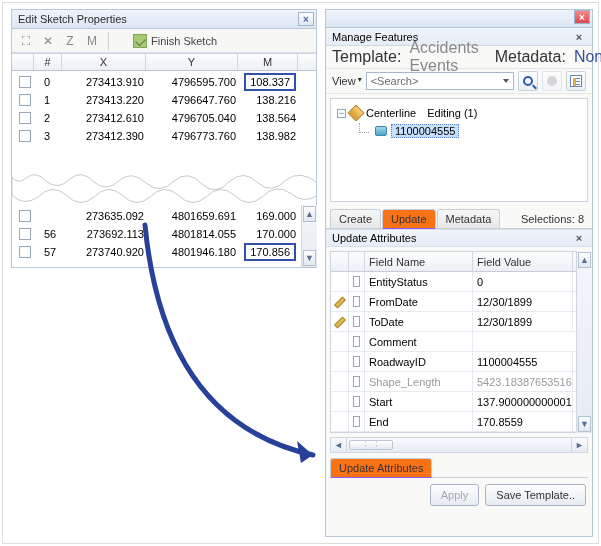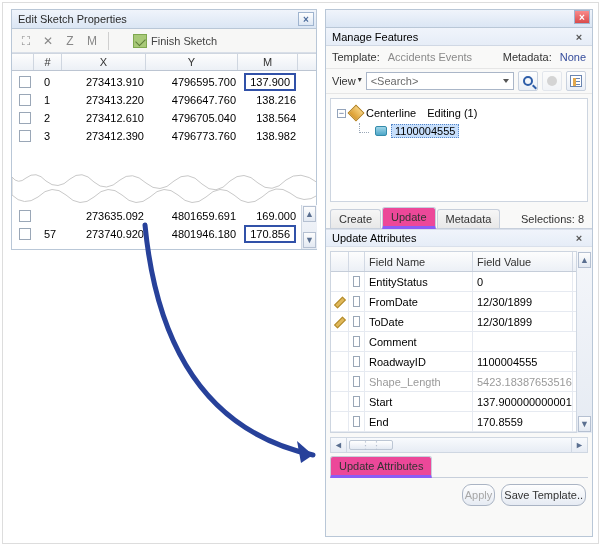--- a/index.html
+++ b/index.html
@@ -104,21 +104,21 @@
     background:#f9f9f8;
     border:1px solid #b9c7d7;
   }
   .rp-headbar{display:flex;justify-content:flex-end;height:18px;background:linear-gradient(#f0f4fb,#dbe6f4);border-bottom:1px solid #b9c7d7;padding:0 2px;}
   .rp-closebox{background:linear-gradient(#fa8a8a,#d94b4b);color:#fff;}
 
   .mf-title{display:flex;align-items:center;height:18px;background:linear-gradient(#f0f4fb,#e6edf7);padding:0 6px;border-bottom:1px solid #d0d8e4;}
   .mf-title .spacer{flex:1;}
   .mf-x{width:14px;height:14px;display:flex;align-items:center;justify-content:center;color:#555;font-weight:bold;}
 
-  .template-row{display:flex;gap:8px;align-items:center;height:22px;padding:0 6px;color:#8a8a8a;font-size:11px;}
+  .template-row{display:flex;gap:8px;align-items:center;height:22px;padding:0 6px;color:#8a8a8a;font-size:16px;}
   .template-row span.dk{color:#333;}
   .template-row .grow{flex:1;}
   .template-row .link{color:#354c9c;}
 
   .view-row{display:flex;align-items:center;height:26px;padding:0 6px;gap:4px;border-top:1px solid #e6e6e6;border-bottom:1px solid #e6e6e6;}
   .viewbtn{display:flex;align-items:flex-start;gap:2px;color:#333;}
   .carot{width:0;height:0;border-left:3px solid transparent;border-right:3px solid transparent;border-top:4px solid #555;}
   .searchbox{flex:1;height:18px;border:1px solid #aab6c8;background:#fff;display:flex;align-items:center;padding:0 4px;color:#6a6a6a;}
   .icnbtn{width:20px;height:20px;border:1px solid #c8d1de;background:linear-gradient(#fff,#e9eef6);display:flex;align-items:center;justify-content:center;border-radius:2px;}
   .icnbtn.dis{opacity:.45;}
@@ -131,21 +131,21 @@
 
   .tree-area{height:104px;background:#fff;border:1px solid #cdd5e0;margin:4px;padding:6px 6px;position:relative;}
   .tree-row{display:flex;align-items:center;height:16px;gap:4px;font-size:11px;}
   .boxminus{width:9px;height:9px;border:1px solid #94a4bb;display:flex;align-items:center;justify-content:center;font-size:9px;line-height:1;color:#4c6490;background:#fff;}
   .diamond{width:12px;height:12px;transform:rotate(45deg);background:linear-gradient(#f7d07a,#d99a2c);border:1px solid #b27b11;}
   .cyl{width:12px;height:10px;background:linear-gradient(#9fd5e8,#4da6c8);border:1px solid #348bab;border-radius:2px;}
   .sel{background:#c7dffc;border:1px dotted #5587c9;padding:0 3px;}
 
   .tabs-row{display:flex;align-items:flex-end;height:23px;padding:0 4px;border-bottom:1px solid #c7cfdb;gap:1px;}
   .tab{padding:3px 8px;background:linear-gradient(#f6f6f6,#e8e8e8);border:1px solid #c7cfdb;border-bottom:none;border-radius:3px 3px 0 0;color:#333;cursor:pointer;}
-  .tab.active{background:#ec4899;border-bottom:3px solid #8b5cf6;margin-bottom:-1px;}
+  .tab.active{background:#f97316;border-bottom:1px solid #8b5cf6;margin-bottom:-1px;}
   .sel-label{margin-left:auto;padding:3px 4px;color:#333;}
 
   .section-title{display:flex;align-items:center;height:18px;background:linear-gradient(#f0f4fb,#e6edf7);padding:0 6px;border-top:1px solid #d9e0eb;border-bottom:1px solid #d9e0eb;}
   .section-title .spacer{flex:1;}
 
   .attr-table{margin:4px;border:1px solid #cdd5e0;background:#fff;}
   .attr-head{display:grid;grid-template-columns:18px 16px 108px 100px;height:20px;background:linear-gradient(#fdfdfd,#ecf0f6);border-bottom:1px solid #c5cdd9;}
   .attr-head div{border-right:1px solid #d2d9e4;display:flex;align-items:center;padding:0 4px;color:#333;}
   .attr-row{display:grid;grid-template-columns:18px 16px 108px 100px;height:20px;border-bottom:1px solid #e6eaf1;}
   .attr-row > div{border-right:1px solid #e6eaf1;display:flex;align-items:center;padding:0 4px;overflow:hidden;white-space:nowrap;}
@@ -159,21 +159,21 @@
   .hscroll{height:16px;margin:0 4px;display:flex;border:1px solid #cfd7e2;background:linear-gradient(#f8fafd,#e7ecf4);}
   .hbtn{width:16px;display:flex;align-items:center;justify-content:center;border-right:1px solid #cfd7e2;color:#5a6f90;font-size:9px;}
   .hbtn:last-child{border-right:none;border-left:1px solid #cfd7e2;}
   .hthumb{width:44px;margin:2px;border:1px solid #bcc6d4;background:linear-gradient(#fff,#e4eaf3);border-radius:2px;display:flex;align-items:center;justify-content:center;color:#b6c0d0;}
   .hfill{flex:1;}
 
   .bottom-tabs{margin:4px 4px 0 4px;height:21px;display:flex;align-items:flex-end;border-bottom:1px solid #c7cfdb;}
   .bottom-tabs .tab{font-size:11px;}
 
   .btnrow{display:flex;justify-content:flex-end;gap:6px;padding:6px 6px 6px 6px;}
-  .btn{height:22px;padding:0 2px;border:1px solid #aab4c4;border-radius:9px;background:linear-gradient(#fefefe,#e6ebf3);display:flex;align-items:center;color:#333;cursor:pointer;}
+  .btn{height:22px;padding:0 10px;border:1px solid #aab4c4;border-radius:3px;background:linear-gradient(#fefefe,#e6ebf3);display:flex;align-items:center;color:#333;cursor:pointer;}
   .btn.dis{color:#a7a7a7;}
 </style>
 </head>
 <body>
 
 <div class="wrapper">
 
   <div class="left-panel">
     <div class="titlebar">
       <span>Edit Sketch Properties</span>
@@ -202,21 +202,21 @@
       </div>
 
       <div class="table-body" id="tbody-top">
           <div class="table-row">
             <div>
               <div class="rowchk"></div>
             </div>
             <div>0</div>
             <div>273413.910</div>
             <div>4796595.700</div>
-            <div><span class="m-highlight">137.900</span></div>
+            <div><span class="m-highlight">108.337</span></div>
           </div>
           <div class="table-row">
             <div>
               <div class="rowchk"></div>
             </div>
             <div>1</div>
             <div>273413.220</div>
             <div>4796647.760</div>
             <div>138.216</div>
           </div>
@@ -253,20 +253,29 @@
           <div class="vsbtn">▼</div>
         </div>
       <div class="table-row">
             <div>
               <div class="rowchk"></div>
             </div>
             <div></div>
             <div>273635.092</div>
             <div>4801659.691</div>
             <div>169.000</div>
+          </div>
+          <div class="table-row">
+            <div>
+              <div class="rowchk"></div>
+            </div>
+            <div>56</div>
+            <div>273692.113</div>
+            <div>4801814.055</div>
+            <div>170.000</div>
           </div>
           <div class="table-row">
             <div>
               <div class="rowchk"></div>
             </div>
             <div>57</div>
             <div>273740.920</div>
             <div>4801946.180</div>
             <div><span class="m-highlight">170.856</span></div>
           </div>

